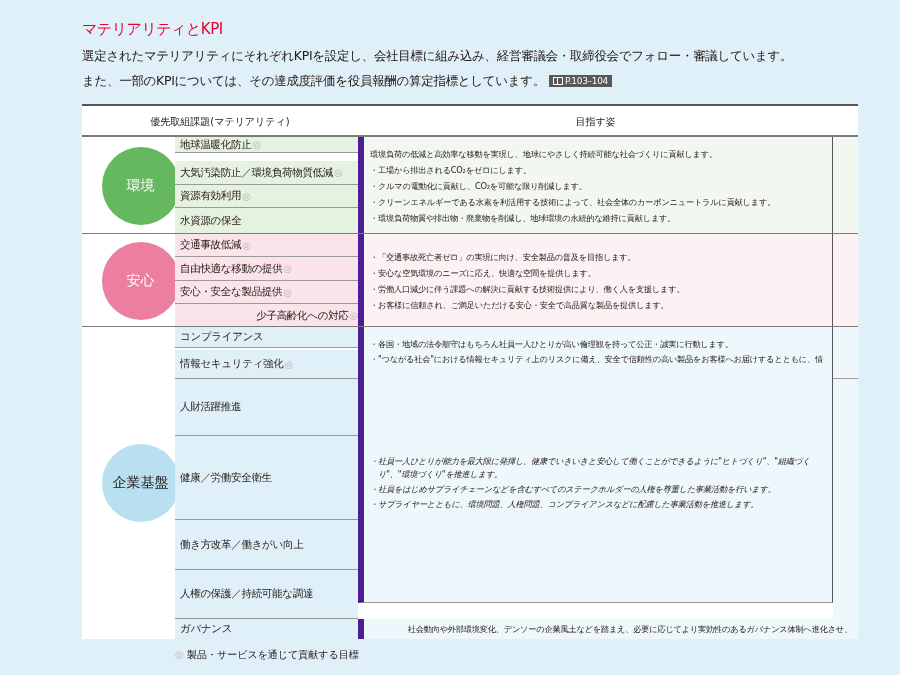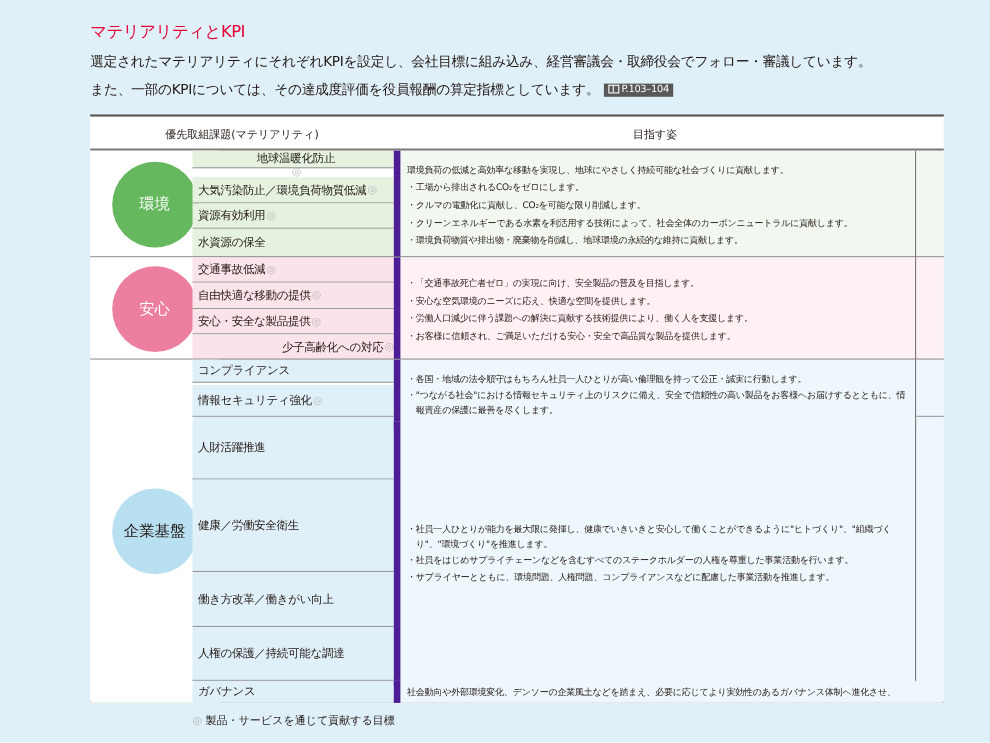--- a/index.html
+++ b/index.html
@@ -61,21 +61,21 @@
   <div class="hdr">
     <div class="h1">優先取組課題(マテリアリティ)</div>
     <div class="h2">目指す姿</div>
   </div>
 
   <div class="sec env">
     <div class="circlecell">
         <div class="circle">環境</div>
       </div>
     <div class="items">
-      <div class="item" style="top:0;height:16px;flex-direction:column;">
+      <div class="item" style="top:0;height:16px;">
           <span>地球温暖化防止</span>
           <span class="mark">◎</span>
         </div>
       <div class="item" style="top:24px;height:24px;">
           <span>大気汚染防止／環境負荷物質低減</span>
           <span class="mark">◎</span>
         </div>
       <div class="item" style="top:48px;height:23px;">
           <span>資源有効利用</span>
           <span class="mark">◎</span>
@@ -153,26 +153,26 @@
         </div>
       <div class="item" style="top:292px;height:20px;border-bottom:none;">
           <span>ガバナンス</span>
         </div>
     </div>
 
     <div class="desc" style="height:64px;border-bottom:1px solid #9a9a9a;">
       <p class="wrap">・各国・地域の法令順守はもちろん社員一人ひとりが高い倫理観を持って公正・誠実に行動します。</p>
       <p class="wrap">・"つながる社会"における情報セキュリティ上のリスクに備え、安全で信頼性の高い製品をお客様へお届けするとともに、情報資産の保護に最善を尽くします。</p>
     </div>
-    <div class="desc" style="top:56px;height:240px;border-bottom:1px solid #9a9a9a;">
+    <div class="desc" style="top:36px;height:240px;border-bottom:1px solid #9a9a9a;font-style:italic;">
       <p class="wrap">・社員一人ひとりが能力を最大限に発揮し、健康でいきいきと安心して働くことができるように"ヒトづくり"、"組織づくり"、"環境づくり"を推進します。</p>
       <p class="wrap">・社員をはじめサプライチェーンなどを含むすべてのステークホルダーの人権を尊重した事業活動を行います。</p>
       <p class="wrap">・サプライヤーとともに、環境問題、人権問題、コンプライアンスなどに配慮した事業活動を推進します。</p>
     </div>
-    <div class="desc" style="top:292px;height:20px;width:500px;border-right:none;background:#eef7fc;">
+    <div class="desc" style="top:292px;height:20px;width:500px;border-right:none;background:#eef7fc;align-items:flex-end;">
       <p>社会動向や外部環境変化、デンソーの企業風土などを踏まえ、必要に応じてより実効性のあるガバナンス体制へ進化させ、</p>
     </div>
     <div class="extra" style="height:292px;"></div>
     <div class="extra" style="top:51px;height:1px;background:#9a9a9a;"></div>
   </div>
 </div>
 
 <div class="footnote">
   <span class="mark">◎</span>
   <span>製品・サービスを通じて貢献する目標</span>

